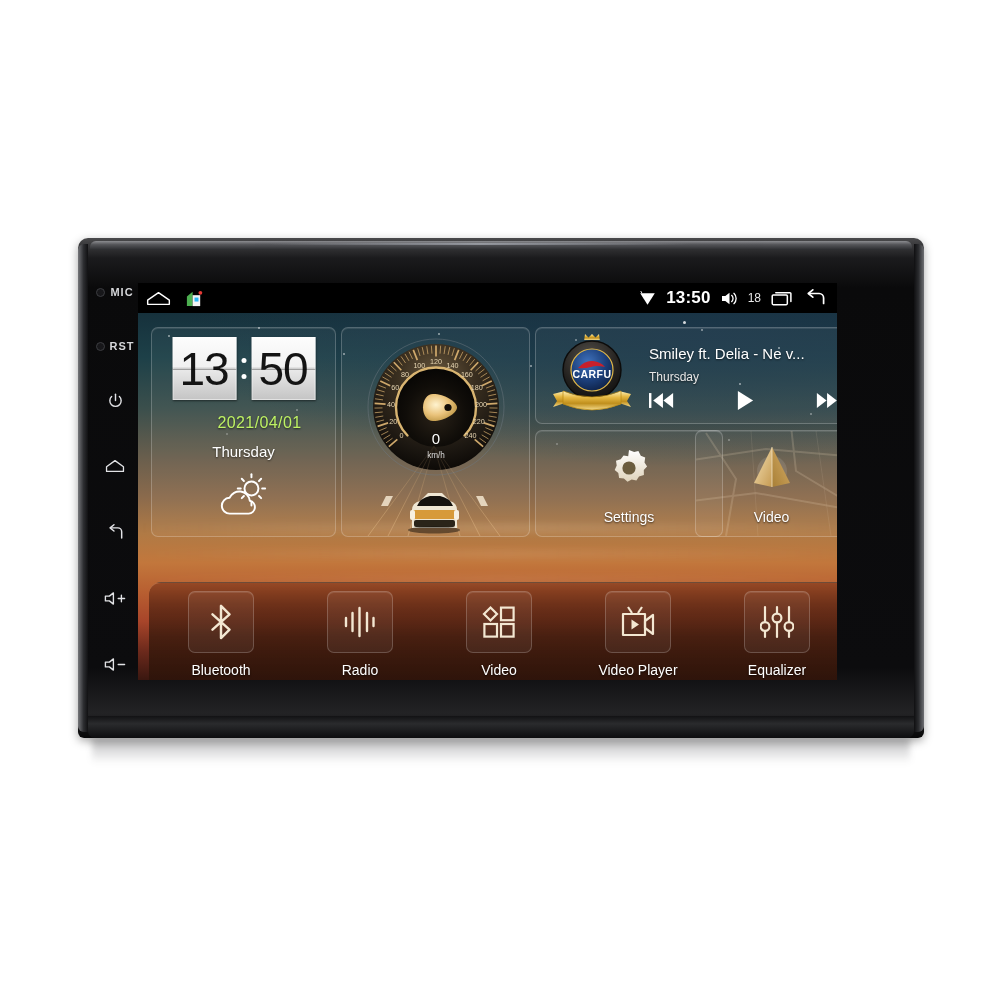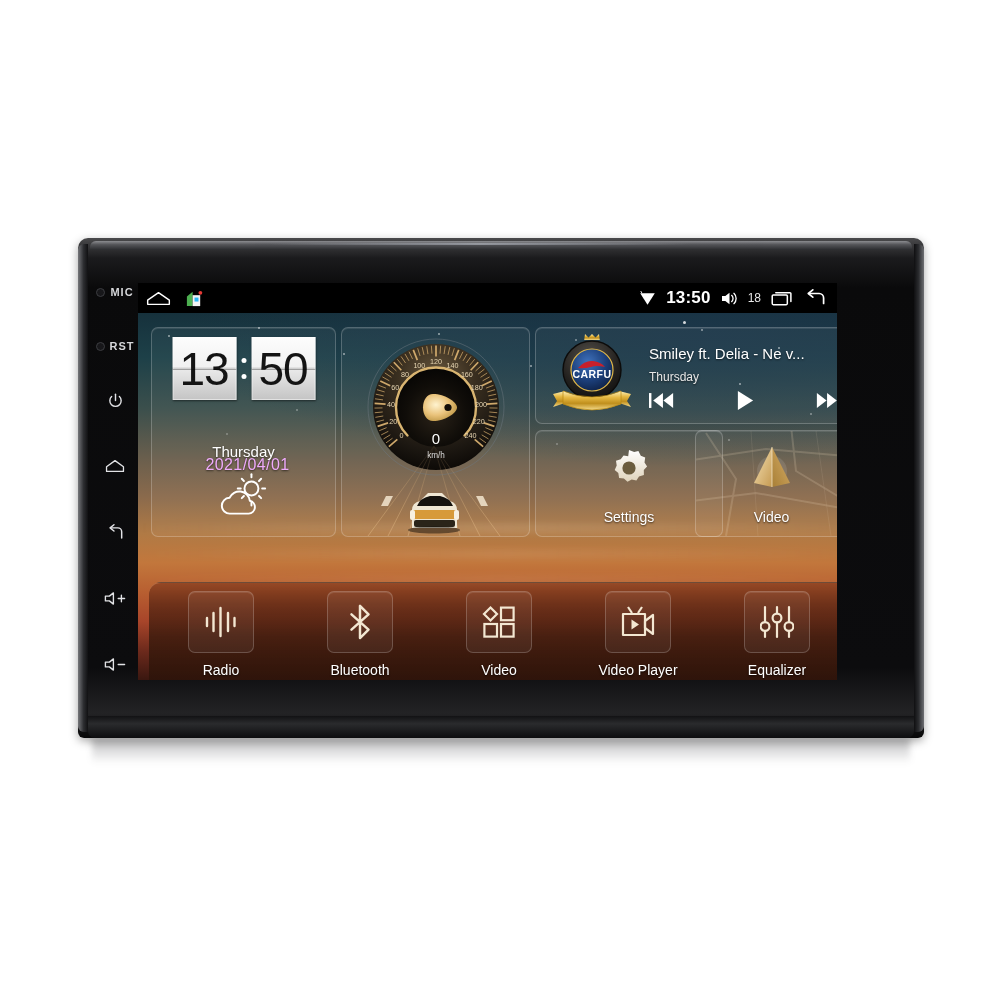--- a/index.html
+++ b/index.html
@@ -139,22 +139,22 @@
     font-family:"Liberation Sans",sans-serif;letter-spacing:-1px;
   }
   .flipbox:after{
     content:"";position:absolute;left:0;top:50%;width:100%;height:1px;background:rgba(0,0,0,.28);
   }
   .fcolon{
     display:flex;flex-direction:column;gap:11px;padding:0 2px;
   }
   .fcolon i{display:block;width:5px;height:5px;border-radius:50%;background:#fff;}
   .cw-date{
-    position:absolute;left:4px;top:86px;width:100%;text-align:center;
-    color:#f0abfc;font-size:16px;letter-spacing:.4px;text-shadow:0 1px 2px rgba(0,0,0,.6);margin-top:42px;
+    position:absolute;left:16px;top:86px;width:100%;text-align:center;
+    color:#bef264;font-size:16px;letter-spacing:.4px;text-shadow:0 1px 2px rgba(0,0,0,.6);
   }
   .cw-day{
     position:absolute;left:0;top:115px;width:100%;text-align:center;
     color:#fff;font-size:15px;text-shadow:0 1px 2px rgba(0,0,0,.6);
   }
   .cw-weather{
     position:absolute;left:0;top:145px;width:100%;display:flex;justify-content:center;
   }
 
   
@@ -643,38 +643,38 @@
               <path d="M24 2 L24 42" stroke="#f7ecd2" stroke-width="1" opacity="0.7"></path>
             </svg>
           </div>
           <div class="tile-lbl">Video</div>
         </div>
 
         <div class="dock">
 
           <div class="dockitem">
             <div class="dockbtn">
+              <svg width="30" height="36" viewBox="0 0 30 38" fill="none" stroke="#f3e7d2" stroke-width="2.6" stroke-linejoin="round" stroke-linecap="round">
+                <path d="M15 2 L15 36 L24 27 L6 11 M6 27 L24 11 L15 2"></path>
+              </svg>
+            </div>
+            <div class="docklbl">Bluetooth</div>
+          </div>
+
+          <div class="dockitem">
+            <div class="dockbtn">
               <svg width="34" height="34" viewBox="0 0 34 34" stroke="#f3e7d2" stroke-width="2.4" stroke-linecap="round">
                 <path d="M3 13 V21"></path>
                   <path d="M9.5 8 V26"></path>
                   <path d="M16.5 3 V31"></path>
                 <path d="M24 8 V26"></path>
                   <path d="M30.5 13 V21"></path>
               </svg>
             </div>
             <div class="docklbl">Radio</div>
-          </div>
-
-          <div class="dockitem">
-            <div class="dockbtn">
-              <svg width="30" height="36" viewBox="0 0 30 38" fill="none" stroke="#f3e7d2" stroke-width="2.6" stroke-linejoin="round" stroke-linecap="round">
-                <path d="M15 2 L15 36 L24 27 L6 11 M6 27 L24 11 L15 2"></path>
-              </svg>
-            </div>
-            <div class="docklbl">Bluetooth</div>
           </div>
 
           <div class="dockitem">
             <div class="dockbtn">
               <svg width="34" height="34" viewBox="0 0 34 34" fill="none" stroke="#f3e7d2" stroke-width="2.2">
                 <path d="M8.5 2.5 L15 9 L8.5 15.5 L2 9 Z"></path>
                 <rect x="19" y="2.6" width="12.6" height="12.6"></rect>
                 <rect x="2.4" y="19" width="12.6" height="12.6"></rect>
                 <rect x="19" y="19" width="12.6" height="12.6"></rect>
               </svg>

